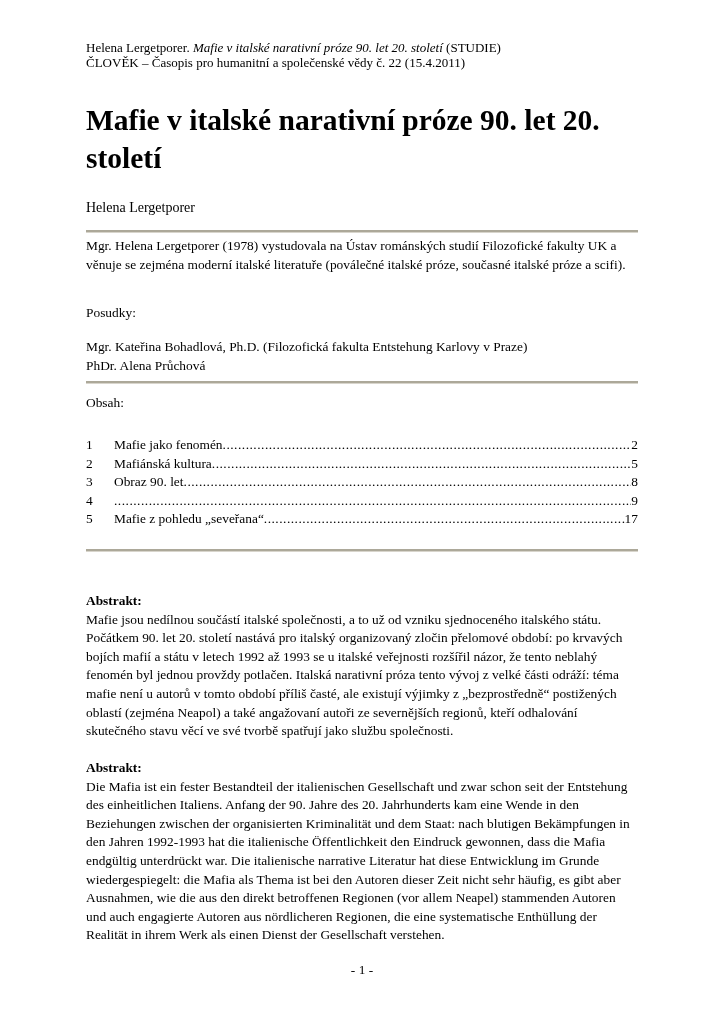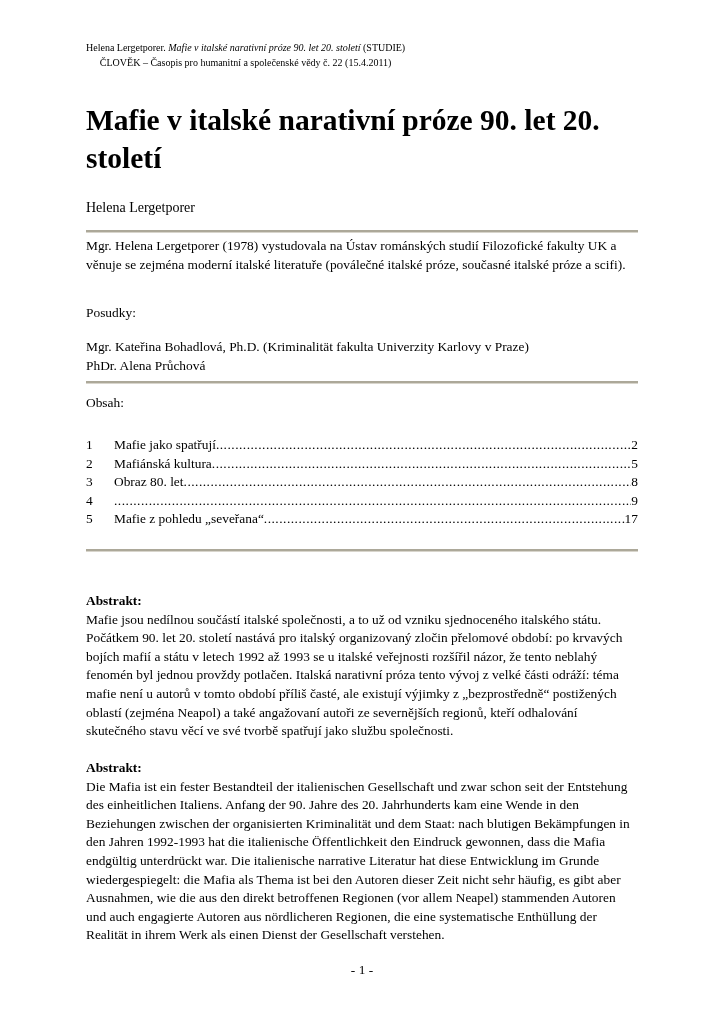--- a/index.html
+++ b/index.html
@@ -1,19 +1,19 @@
 <!DOCTYPE html>
 <html><head>
   <meta charset="utf-8">
   <style>
     html, body { margin: 0; padding: 0; background: #ffffff; }
     body { width: 724px; height: 1024px; position: relative; overflow: hidden;
            font-family: "Liberation Serif", serif; color: #000; }
     .page { position: absolute; left: 86px; top: 0; width: 552px; }
-    .running-header { position: absolute; top: 40px; left: 0; font-size: 10px; line-height: 15px; text-align: center; }
+    .running-header { position: absolute; top: 40px; left: 0; font-size: 13px; line-height: 15px; }
     .running-header i { font-style: italic; }
     .title { position: absolute; top: 101px; left: 0; width: 552px; font-size: 29.5px; font-weight: bold; line-height: 38px; margin: 0; }
     .author { position: absolute; top: 196px; left: 0; font-size: 14px; line-height: 24px; }
     .rule { position: absolute; left: 0; width: 552px; height: 2px; background: #aca899; border-bottom: 1px solid #d8d5cc; }
     .bio { position: absolute; top: 236px; left: 0; width: 552px; font-size: 13.4px; font-weight: normal; line-height: 19px; }
     .bold-label { position: absolute; left: 0; font-size: 13.4px; font-weight: normal; line-height: 19px; }
     .reviewers { position: absolute; top: 337px; left: 0; font-size: 13.4px; line-height: 19px; }
     .toc { position: absolute; top: 436px; left: 0; width: 552px; font-size: 13.4px; line-height: 18.6px; }
     .toc-row { display: flex; align-items: baseline; height: 18.6px; }
     .toc-num { width: 28px; flex: none; }
@@ -43,44 +43,44 @@
 
   <div class="author">Helena Lergetporer</div>
 
   <div class="rule" style="top:230px"></div>
 
   <div class="bio">Mgr. Helena Lergetporer (1978) vystudovala na Ústav románských studií Filozofické fakulty UK a věnuje se zejména moderní italské literatuře (poválečné italské próze, současné italské próze a scifi).</div>
 
   <div class="bold-label" style="top:303px">Posudky:</div>
 
   <div class="reviewers">
-    <div>Mgr. Kateřina Bohadlová, Ph.D.  (Kriminalität fakulta Univerzity Karlovy v Praze)</div>
+    <div>Mgr. Kateřina Bohadlová, Ph.D.  (Filozofická fakulta Entstehung Karlovy v Praze)</div>
     <div>PhDr. Alena Průchová</div>
   </div>
 
   <div class="rule" style="top:381px"></div>
 
   <div class="bold-label" style="top:393px">Obsah:</div>
 
   <div class="toc">
     <div class="toc-row">
       <span class="toc-num">1</span>
-      <span class="toc-title">Mafie jako spatřují </span>
+      <span class="toc-title">Mafie jako fenomén </span>
       <span class="toc-dots"></span>
       <span class="toc-page">2</span>
     </div>
     <div class="toc-row">
       <span class="toc-num">2</span>
       <span class="toc-title">Mafiánská kultura</span>
       <span class="toc-dots"></span>
       <span class="toc-page">5</span>
     </div>
     <div class="toc-row">
       <span class="toc-num">3</span>
-      <span class="toc-title">Obraz 80. let </span>
+      <span class="toc-title">Obraz 90. let </span>
       <span class="toc-dots"></span>
       <span class="toc-page">8</span>
     </div>
     <div class="toc-row">
       <span class="toc-num">4</span>
       <span class="toc-dots"></span>
       <span class="toc-page">9</span>
     </div>
     <div class="toc-row">
       <span class="toc-num">5</span>

